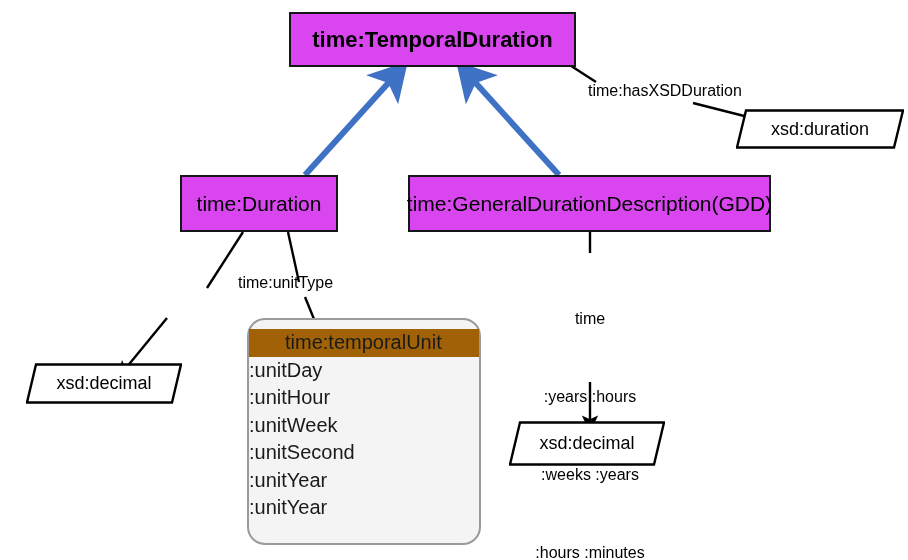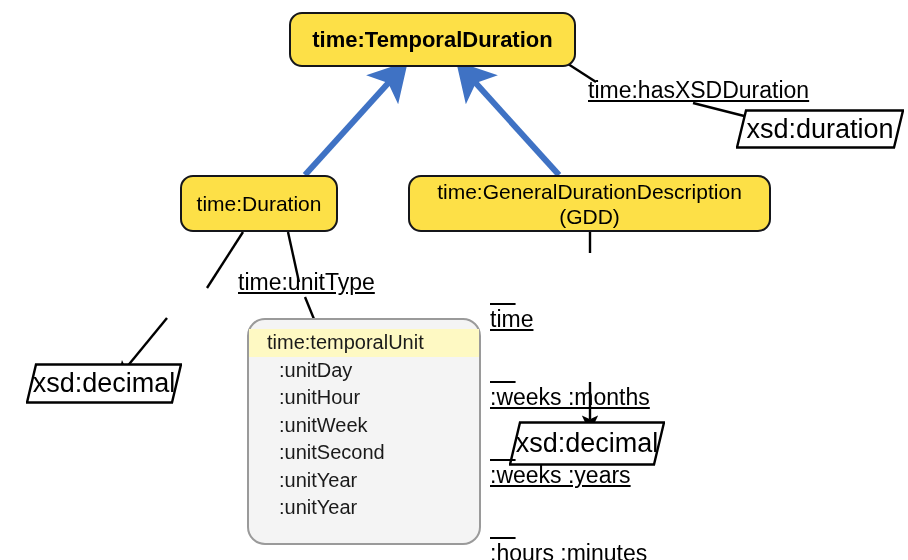--- a/index.html
+++ b/index.html
@@ -26,75 +26,74 @@
   }
   .node {
     position: absolute;
     box-sizing: border-box;
     display: flex;
     align-items: center;
     justify-content: center;
     text-align: center;
   }
   .class-node {
-    background: #fde047;
+    background: #d946ef;
     border: 2px solid #15161a;
-    border-radius: 13px;
+    border-radius: 0;
     color: #000000;
     font-size: 21px;
     line-height: 25px;
   }
   .class-node.bold {
     font-weight: bold;
     font-size: 22px;
   }
   .enum-node {
     background: #f4f4f4;
     border: 2px solid #9a9a9a;
     border-radius: 18px;
     color: #1a1a1a;
     font-size: 20px;
     line-height: 27.5px;
     display: block;
     padding: 9px 0 9px 0;
     text-align: left;
   }
   .enum-node .enum-header {
-    padding-left: 18px;
-    background: #fef9c3;
+    padding-left: 36px;
+    background: #a16207;
   }
   .enum-node .enum-item {
-    padding-left: 30px;
   }
   .datatype-node {
     color: #000000;
-    font-size: 27px;
+    font-size: 18px;
     background: transparent;
     border: none;
   }
   .datatype-node .para-shape {
     position: absolute;
     left: 0;
     top: 0;
     width: 100%;
     height: 100%;
   }
   .datatype-node .para-label {
     position: relative;
     z-index: 2;
     width: 100%;
     text-align: center;
   }
   .edge-label {
     position: absolute;
     color: #000000;
-    font-size: 23px;
+    font-size: 16px;
     line-height: 25px;
     white-space: pre;
-    text-decoration: underline;
+    text-align: center;
   }
   .edge-label.multi {
     line-height: 26px;
   }
 </style>
 </head>
 <body>
 
 <div id="diagram-root">
 
@@ -138,21 +137,21 @@
   </svg>
 
   <div class="node class-node bold" style="left:289px; top:12px; width:287px; height:55px;">
     <span>time:TemporalDuration</span>
   </div>
 
   <div class="node class-node" style="left:180px; top:175px; width:158px; height:57px;">
     <span>time:Duration</span>
   </div>
 
-  <div class="node class-node" style="left:408px; top:175px; width:363px; height:57px; flex-direction:column;">
+  <div class="node class-node" style="left:408px; top:175px; width:363px; height:57px; ">
     <span>time:GeneralDurationDescription</span>
     <span>(GDD)</span>
   </div>
 
   <div class="node datatype-node" style="left:736px; top:109px; width:168px; height:40px;">
     <svg class="para-shape" viewBox="0 0 168 40" preserveAspectRatio="none">
       <polygon points="10,1.5 167,1.5 158,38.5 1,38.5" fill="#ffffff" stroke="#000000" stroke-width="2.4" vector-effect="non-scaling-stroke"></polygon>
     </svg>
     <span class="para-label">xsd:duration</span>
   </div>
@@ -181,19 +180,19 @@
     <div class="enum-item">:unitYear</div>
   </div>
 
   <div class="edge-label" style="left:588px; top:78px;">time:hasXSDDuration</div>
 
 
   <div class="edge-label" style="left:238px; top:257px;margin-top:13px;">time:unitType</div>
 
   <div class="edge-label multi" style="left:490px; top:254px; width:200px;">
     <div>time</div>
-    <div>:weeks :months</div>
+    <div>:years :hours</div>
     <div>:weeks :years</div>
     <div>:hours :minutes</div>
     
   </div>
 
 </div>
 
 </body></html>

